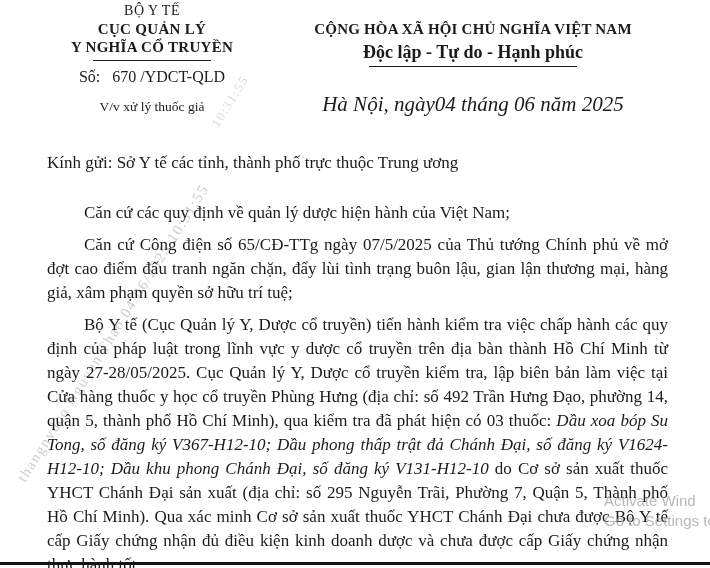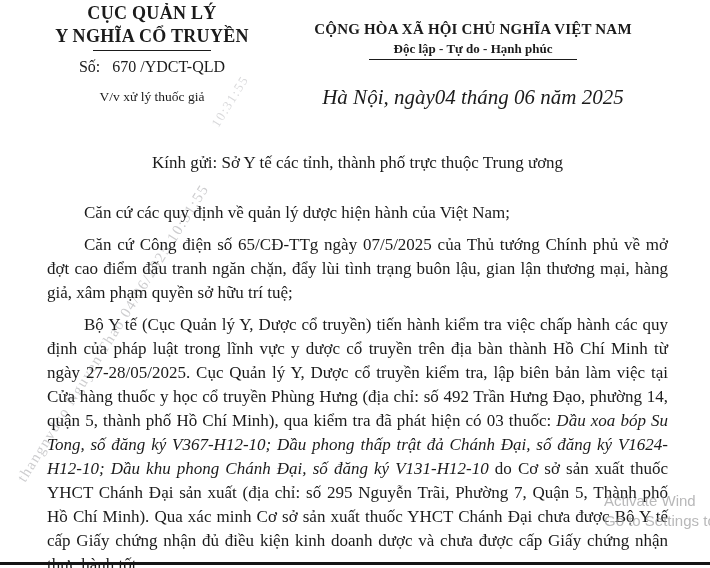--- a/index.html
+++ b/index.html
@@ -15,47 +15,47 @@
 
   
   .header-left {
     position: absolute;
     left: 37px; top: 2px;
     width: 230px;
     text-align: center;
     line-height: 1.25;
   }
   .hl-ministry   { font-size: 14px; letter-spacing: .5px; }
-  .hl-dept       { font-size: 18px; font-weight: bold; letter-spacing: .3px; text-align: center; }
+  .hl-dept       { font-size: 15px; font-weight: bold; letter-spacing: .3px; text-align: center; }
   .hl-underline  { width: 118px; height: 0; border-bottom: 1.5px solid #1b1b1b; margin: 3px auto 6px auto; }
   .hl-number     { font-size: 16px; white-space: pre; }
   .hl-subject    { font-size: 13.5px; margin-top: 12px; }
 
   .header-right {
     position: absolute;
     left: 283px; top: 20px;
     width: 380px;
     text-align: center;
     line-height: 1.3;
   }
   .hr-nation     { font-size: 15px; font-weight: bold; letter-spacing: .2px; }
-  .hr-motto      { font-size: 13px; font-weight: bold; margin-top: 1px; }
+  .hr-motto      { font-size: 18px; font-weight: bold; margin-top: 1px; }
   .hr-underline  { width: 208px; height: 0; border-bottom: 1.5px solid #1b1b1b; margin: 2px auto 0 auto; }
   .hr-date       { font-size: 21px; font-style: italic; margin-top: 24px; white-space: pre; }
 
   
   .doc-body {
     position: absolute;
     left: 47px; top: 151px;
     width: 621px;
     font-size: 17px;
     line-height: 24px;
     text-align: justify;
   }
-  .recipient { text-align: center; margin: 0 0 26px 0; }
+  .recipient { text-align: left; margin: 0 0 26px 0; }
   .doc-body p { margin: 8px 0 0 0; text-indent: 37px; }
   .seg-italic { font-style: italic; }
 
   
   .stamp-wm {
     position: absolute;
     white-space: nowrap;
     font-size: 15px;
     letter-spacing: 1.5px;
     color: rgba(130, 130, 135, 0.40);
@@ -87,20 +87,21 @@
 </style>
 </head>
 <body>
 
 <div class="page">
 
   <div class="stamp-wm stamp-wm-1">thangnvdco Nguyen Thao 04/06/2025 10:31:55</div>
   <div class="stamp-wm stamp-wm-2">10:31:55</div>
 
   <div class="header-left">
+    <div class="hl-ministry">BỘ Y TẾ</div>
     <div class="hl-dept">CỤC QUẢN LÝ</div>
     <div class="hl-dept">Y NGHĨA CỔ TRUYỀN</div>
     <div class="hl-underline"></div>
     <div class="hl-number">Số:   670 /YDCT-QLD</div>
     <div class="hl-subject">V/v xử lý thuốc giả</div>
   </div>
 
   <div class="header-right">
     <div class="hr-nation">CỘNG HÒA XÃ HỘI CHỦ NGHĨA VIỆT NAM</div>
     <div class="hr-motto">Độc lập - Tự do - Hạnh phúc</div>

